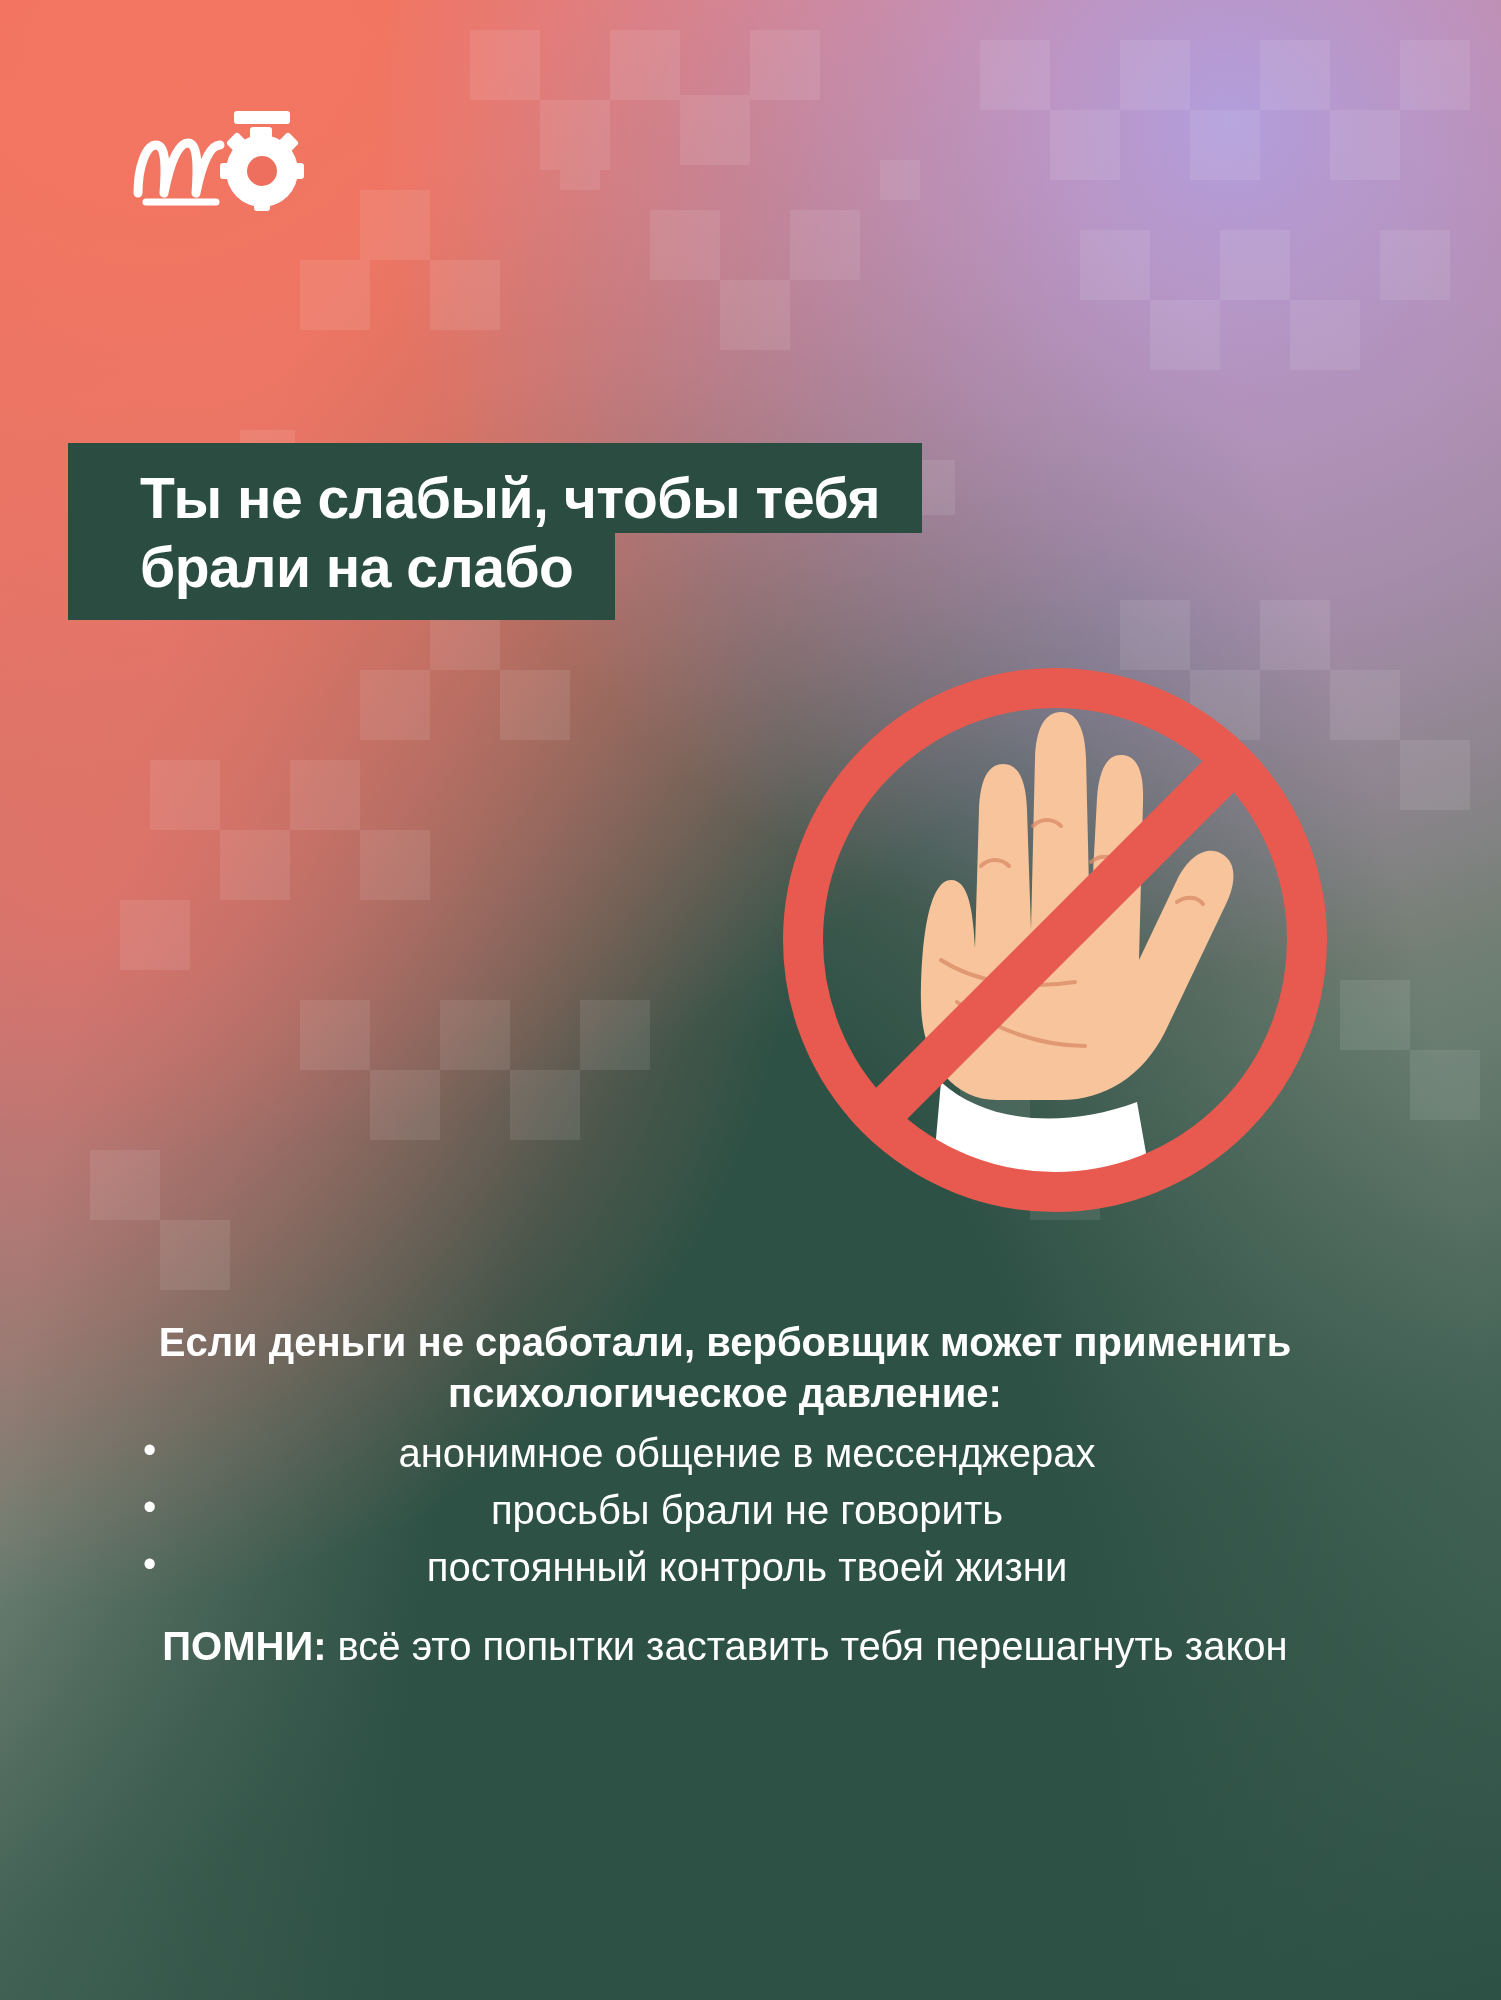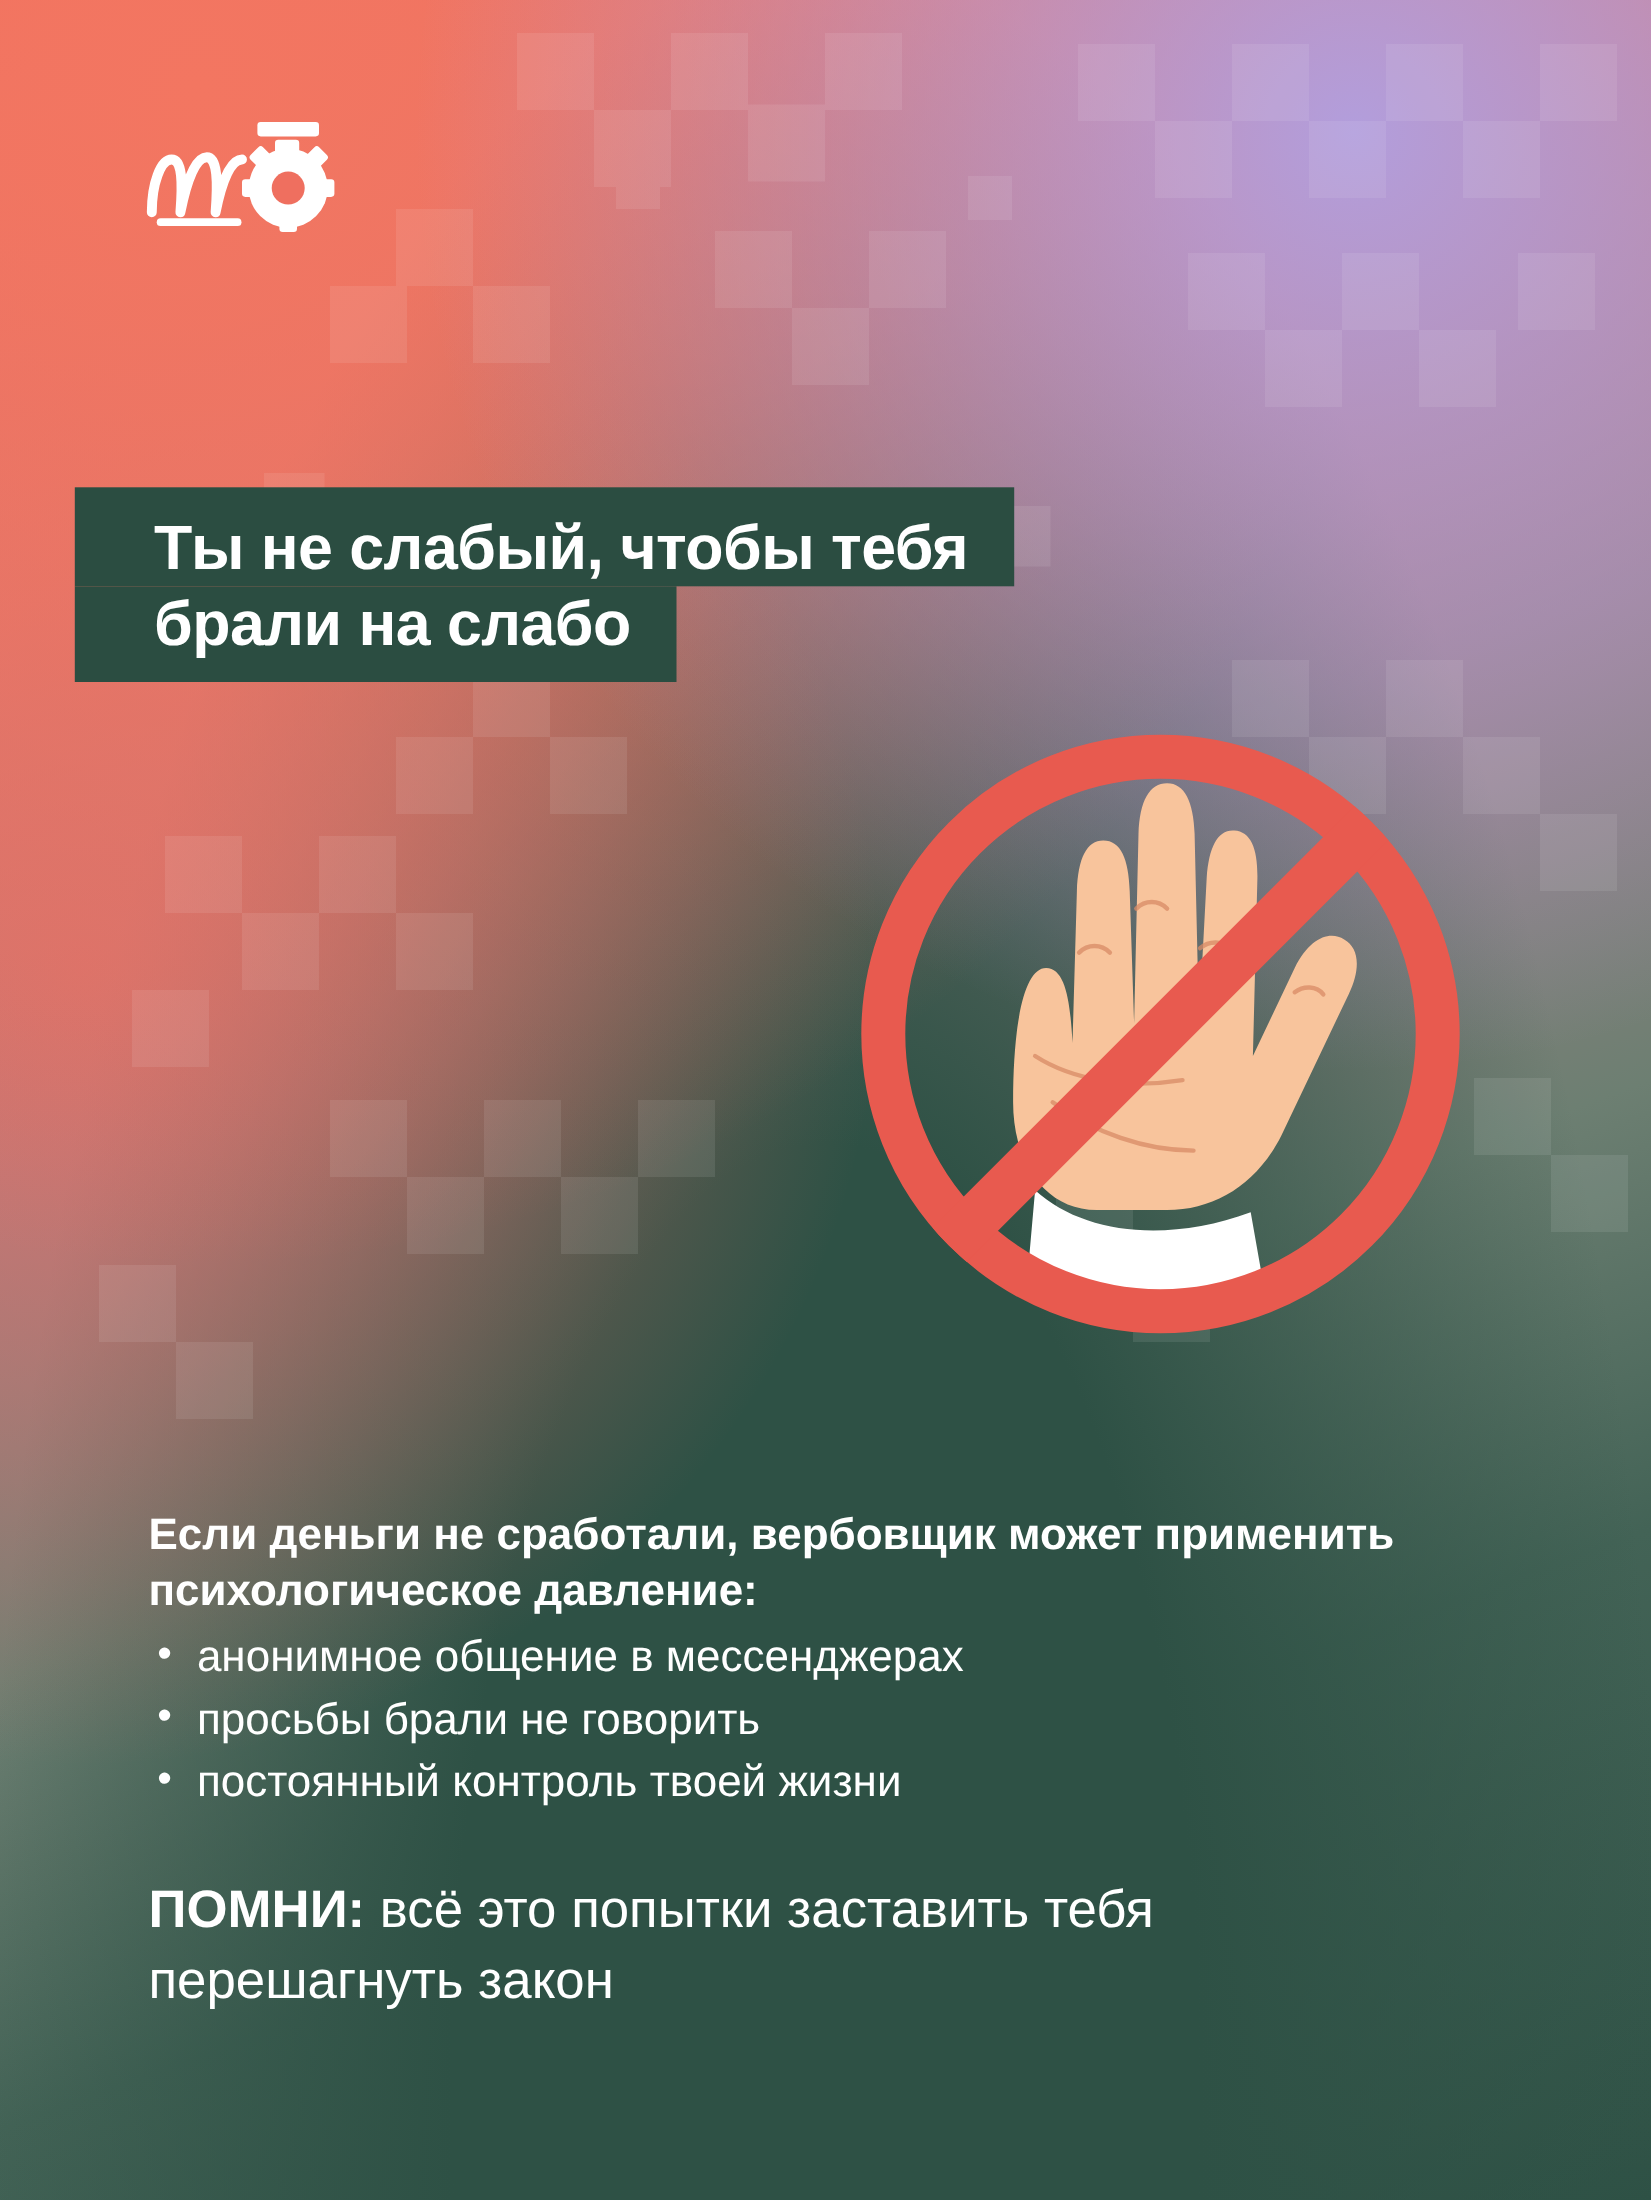--- a/index.html
+++ b/index.html
@@ -82,23 +82,24 @@
     left: 745px;
     top: 630px;
     width: 620px;
     height: 620px;
   }
 
   
   .body-copy {
     position: absolute;
     left: 135px;
-    top: 1370px;
+    top: 1317px;
     width: 1180px;
     color: #ffffff;
+    text-align: center;
   }
   .lead {
     font-size: 40px;
     font-weight: bold;
     line-height: 1.28;
     margin: 0 0 6px 0;
   }
   ul.bullets {
     list-style: none;
     margin: 4px 0 0 0;
@@ -112,22 +113,22 @@
     font-weight: normal;
   }
   ul.bullets li::before {
     content: "•";
     position: absolute;
     left: 8px;
     top: -1px;
     font-size: 38px;
   }
   .remember {
-    margin-top: 56px;
-    font-size: 48px;
+    margin-top: 24px;
+    font-size: 40px;
     line-height: 1.34;
   }
   .remember b {
     font-weight: bold;
   }
 </style>
 </head>
 <body>
 
 <div class="poster">

